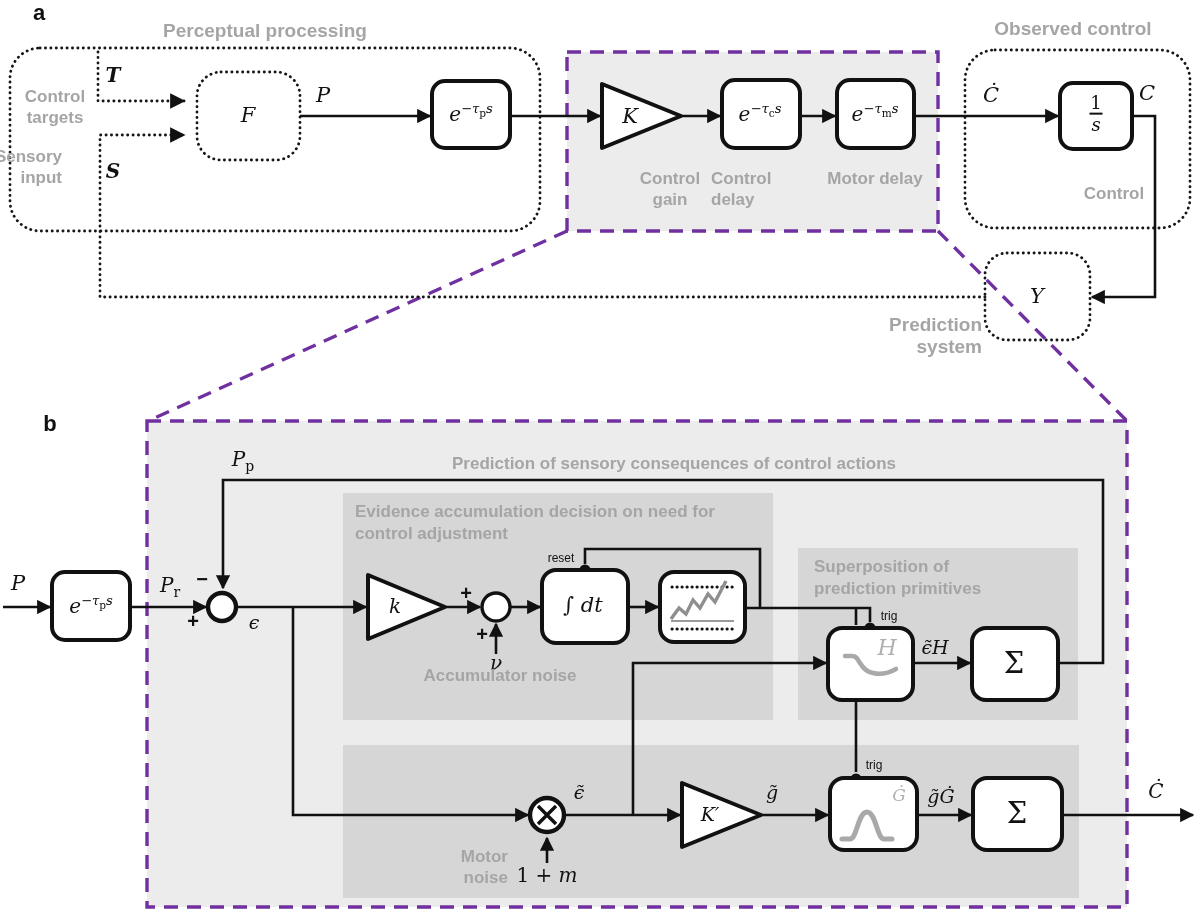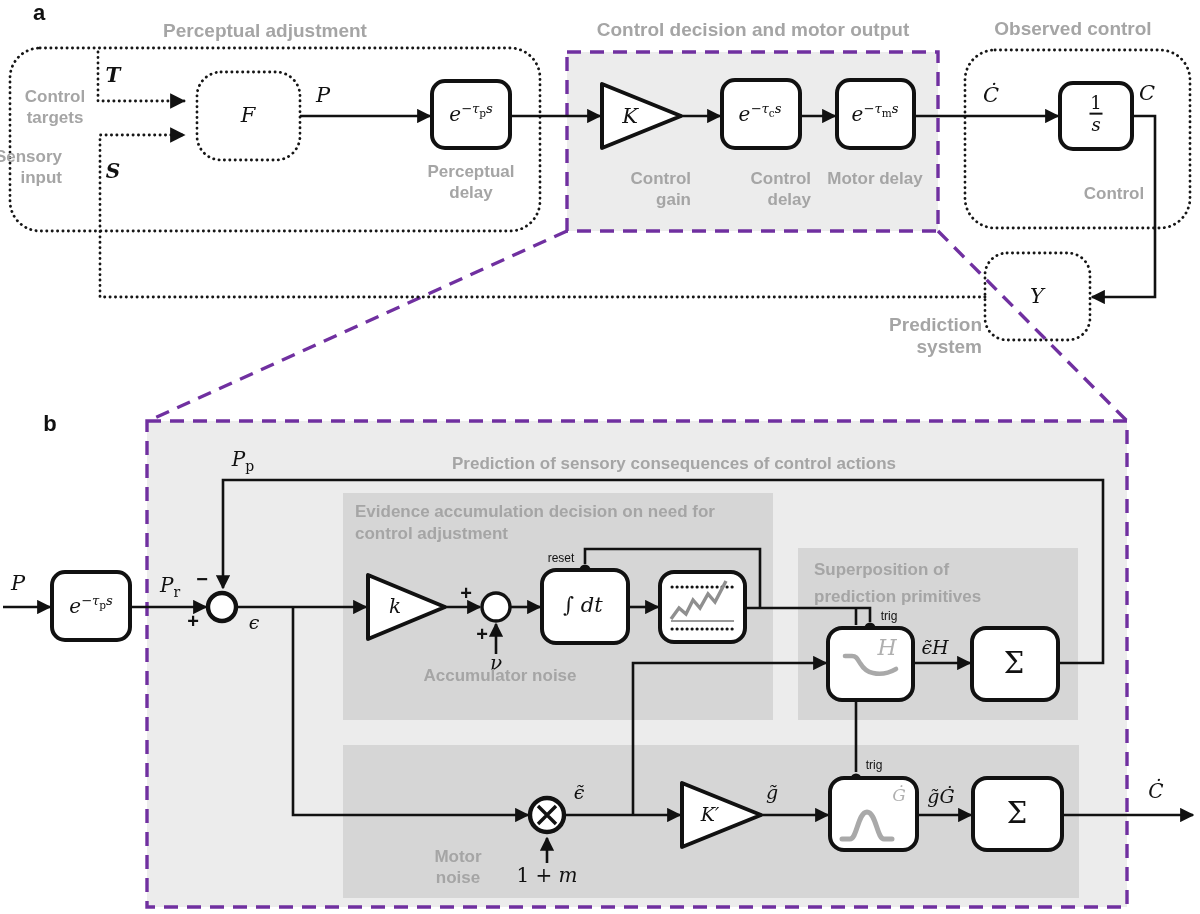--- a/index.html
+++ b/index.html
@@ -137,35 +137,33 @@
       <path class="dti" d="M672,629 H733"></path>
       <path d="M671,621 H734" stroke="#9a9a9a" stroke-width="1.8" fill="none"></path>
       <polyline points="671,619 679,608 686,614 693,600 700,608 708,594 715,602 726,581" stroke="#8f8f8f" stroke-width="3.4" fill="none"></polyline>
     </g>
     <path class="ic" stroke-width="4.6" d="M845,656 h7 c4,0 5,2 8,7 c3,5 7,9 13,10 c8,2 16,0 23,-4"></path>
     <path class="ic" stroke-width="5" d="M842,839 h8 c7,0 8,-27 17,-27 c9,0 10,27 17,27 h8"></path>
   </g>
 </svg>
 
 <div class="lbl bold t22" style="left:39px;top:13px">a</div>
-<div class="lbl g t19" style="left:265px;top:30px">Perceptual adjustment</div>
+<div class="lbl g t19" style="left:265px;top:30px">Perceptual processing</div>
 <div class="blk g t17" style="left:11px;top:86px;width:88px;text-align:center">Control targets</div>
 <div class="lbl math bold t20" style="left:113px;top:75px">T</div>
 <div class="blk g t17" style="left:-6px;top:146px;width:68px;text-align:right">Sensory input</div>
 <div class="lbl math bold t20" style="left:113px;top:171px">S</div>
 <div class="lbl math t21" style="left:248px;top:115px">F</div>
 <div class="lbl math t21" style="left:323px;top:95px">P</div>
 <div class="lbl math t20" style="left:471px;top:113px">e<sup>−τ<sub>p</sub>s</sup></div>
-<div class="blk g t17" style="left:411px;top:161px;width:120px;text-align:center">Perceptual delay</div>
-
-<div class="lbl g t19" style="left:753px;top:29px">Control decision and motor output</div>
+
 <div class="lbl math t21" style="left:630px;top:116px">K</div>
-<div class="blk g t17" style="left:591px;top:168px;width:100px;text-align:right">Control gain</div>
+<div class="blk g t17" style="left:620px;top:168px;width:100px;text-align:center">Control gain</div>
 <div class="lbl math t20" style="left:760px;top:113px">e<sup>−τ<sub>c</sub>s</sup></div>
-<div class="blk g t17" style="left:711px;top:168px;width:100px;text-align:right">Control delay</div>
+<div class="blk g t17" style="left:711px;top:168px;width:100px;text-align:left">Control delay</div>
 <div class="lbl math t20" style="left:875px;top:113px">e<sup>−τ<sub>m</sub>s</sup></div>
 <div class="blk g t17" style="left:825px;top:168px;width:100px;text-align:center">Motor delay</div>
 
 <div class="lbl g t19" style="left:1073px;top:28px">Observed control</div>
 <div class="lbl math t21" style="left:991px;top:95px">Ċ</div>
 <div class="fracwrap" style="left:1096px;top:114px">
   <div class="frac">
     <span class="num">1</span>
     <span class="bar"></span>
     <span class="den">s</span>
@@ -189,28 +187,28 @@
 
 <div class="blk g t17" style="left:355px;top:501px;width:400px;line-height:22px">Evidence accumulation decision on need for control adjustment</div>
 <div class="lbl math t20" style="left:395px;top:606px">k</div>
 <div class="lbl sign" style="left:466px;top:593px">+</div>
 <div class="lbl sign" style="left:482px;top:634px">+</div>
 <div class="lbl math t20" style="left:496px;top:663px">ν</div>
 <div class="lbl g t17" style="left:500px;top:675px">Accumulator noise</div>
 <div class="lbl mup t21" style="left:583px;top:605px">∫ <i>dt</i></div>
 <div class="lbl t16" style="left:561px;top:558px">reset</div>
 
-<div class="blk g t17" style="left:814px;top:556px;width:220px;line-height:27px">Superposition of prediction primitives</div>
+<div class="blk g t17" style="left:814px;top:556px;width:220px;line-height:22px">Superposition of prediction primitives</div>
 <div class="lbl t16" style="left:889px;top:616px">trig</div>
 <div class="lbl math t22 gray-letter" style="left:887px;top:648px">H</div>
 <div class="lbl math t19" style="left:935px;top:647px">ϵ̃H</div>
 <div class="lbl mup t29" style="left:1014px;top:663px">Σ</div>
 
 <div class="lbl math t19" style="left:579px;top:792px">ϵ̃</div>
-<div class="blk g t17" style="left:423px;top:846px;width:70px;text-align:center">Motor noise</div>
+<div class="blk g t17" style="left:438px;top:846px;width:70px;text-align:right">Motor noise</div>
 <div class="lbl mup t20" style="left:547px;top:875px">1 + <i>m</i></div>
 <div class="lbl math t19" style="left:710px;top:814px">K′</div>
 <div class="lbl math t19" style="left:772px;top:792px">g̃</div>
 <div class="lbl t16" style="left:874px;top:765px">trig</div>
 <div class="lbl math t17 gray-letter" style="left:899px;top:795px">Ġ</div>
 <div class="lbl math t19" style="left:941px;top:796px">g̃Ġ</div>
 <div class="lbl mup t29" style="left:1017px;top:813px">Σ</div>
 <div class="lbl math t20" style="left:1156px;top:791px">Ċ</div>
 
 </div>

